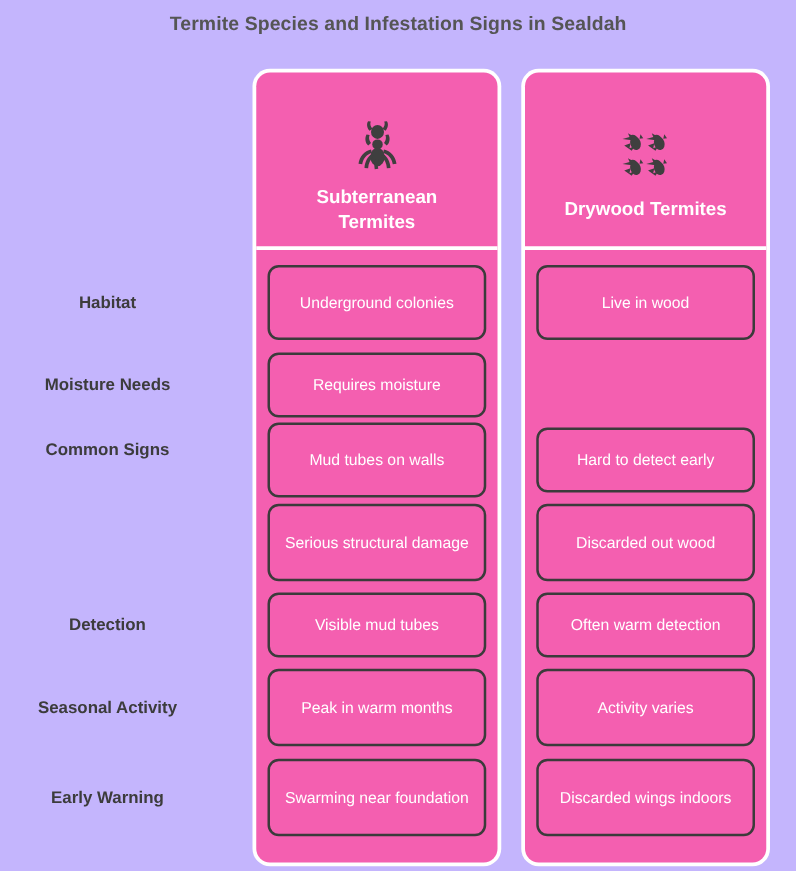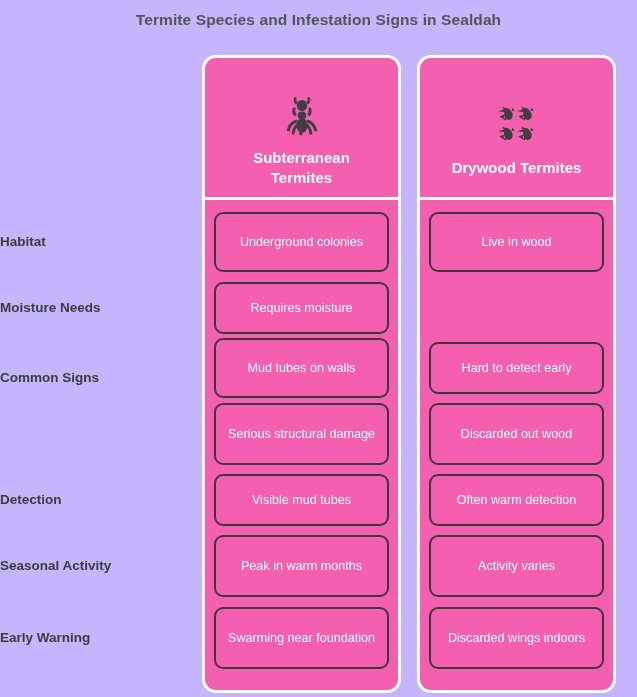--- a/index.html
+++ b/index.html
@@ -47,21 +47,21 @@
     left: 0;
     top: 0;
     width: 196px;
     height: 632px;
   }
 
   .row-label {
     position: absolute;
     right: 24px;
     width: 172px;
-    text-align: left;
+    text-align: center;
     font-size: 13.5px;
     font-weight: bold;
     color: #3c3c3c;
     line-height: 1.15;
     transform: translateY(-50%);
   }
 
   
   .column {
     position: absolute;
@@ -134,21 +134,21 @@
 
 <div id="page">
 
   <div class="chart-title">Termite Species and Infestation Signs in Sealdah</div>
 
   <div class="matrix">
 
     <div class="row-labels">
       <div class="row-label" style="top:184px">Habitat</div>
       <div class="row-label" style="top:250px">Moisture Needs</div>
-      <div class="row-label" style="top:320px">Common Signs</div>
+      <div class="row-label" style="top:302px">Common Signs</div>
       <div class="row-label" style="top:442px">Detection</div>
       <div class="row-label" style="top:508px">Seasonal Activity</div>
       <div class="row-label" style="top:580px">Early Warning</div>
     </div>
 
     <div class="column col-0">
       <div class="col-header">
         <span class="col-icon">
           <svg width="40" height="44" viewBox="0 0 40 44" fill="#3f3f3f">
             <path d="M12.5 3 C11 5 11.6 8.6 13.6 10.6 L16 9 C14.4 7.4 13.8 5 14.6 3.2 Z"></path>

